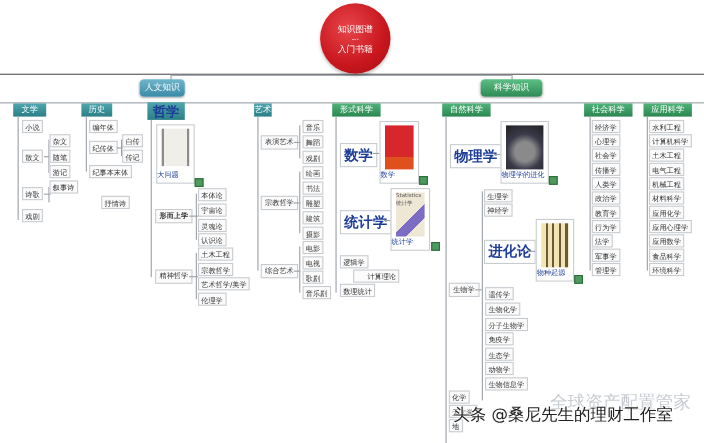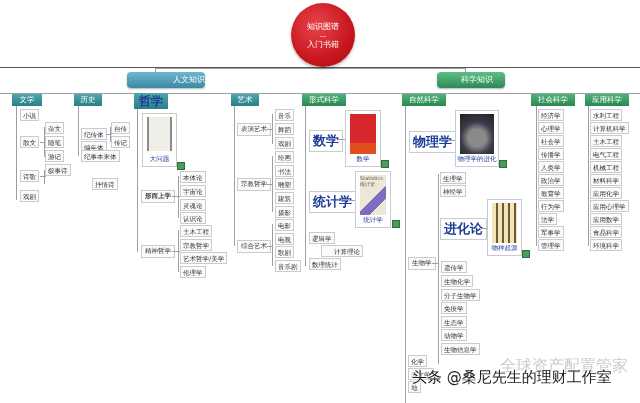--- a/index.html
+++ b/index.html
@@ -5,72 +5,72 @@
   html,body{margin:0;padding:0;}
   body{width:640px;height:403px;position:relative;overflow:hidden;background:#ffffff;font-family:"DejaVu Sans",sans-serif;}
   .line{position:absolute;background:#9aa0a6;}
   .root{position:absolute;left:291px;top:3px;width:64px;height:64px;border-radius:50%;
         background:radial-gradient(circle at 40% 35%,#e8454b 0%,#c8161d 60%,#a30f15 100%);
         color:#fff;font-size:8px;text-align:center;box-shadow:0 2px 3px rgba(0,0,0,.25);}
   .root .t1{margin-top:18px;}
   .root .t2{font-size:6px;line-height:7px;}
   .l1{position:absolute;height:16px;border-radius:4px;color:#fff;font-size:8px;line-height:16px;text-align:center;box-shadow:0 1px 2px rgba(0,0,0,.3);}
   .l1.blue{background:linear-gradient(#6fb6cc,#3a8aa6);}
-  .l1.green{background:linear-gradient(#5cbf84,#2e8a55);padding-left:12px;}
+  .l1.green{background:linear-gradient(#5cbf84,#2e8a55);}
   .l2{position:absolute;height:12px;color:#fff;font-size:7.5px;line-height:12px;text-align:center;}
   .l2.blue{background:linear-gradient(#4fa6ad,#2b7f86);}
   .l2.green{background:linear-gradient(#4fb37a,#2b8650);}
   .l2.big{background:linear-gradient(#4fa6ad,#2b7f86);color:#1d3d99;font-size:12px;font-weight:bold;height:16px;line-height:16px;}
   .leaf{position:absolute;height:12px;border:1px solid #c8ccd0;background:#fbfbfb;color:#333;font-size:6.5px;line-height:12px;padding:0 2px;white-space:nowrap;box-sizing:border-box;}
   .mid{position:absolute;height:13px;border:1px solid #c8ccd0;background:#fbfbfb;color:#333;font-size:6.5px;line-height:11px;padding:0 3px;white-space:nowrap;box-sizing:border-box;}
   .bigsub{position:absolute;border:1px solid #c8ccd0;background:#fff;color:#1d3d99;font-size:13px;font-weight:bold;padding:1px 3px;white-space:nowrap;}
   .book{position:absolute;border:1px solid #c8ccd0;background:#fff;}
   .book .cover{position:absolute;left:4px;top:3px;right:4px;}
-  .book .cap{position:absolute;left:0;right:0;bottom:2px;text-align:center;font-size:6.5px;color:#1d3d99;}
+  .book .cap{position:absolute;left:0;right:0;bottom:2px;text-align:left;font-size:6.5px;color:#1d3d99;}
   .note{position:absolute;width:6px;height:6px;background:#4c9a5c;border:1px solid #2f6d3b;}
   .watermark{position:absolute;left:412px;top:368px;color:#222;font-size:15px;letter-spacing:0px;white-space:nowrap;text-shadow:0 0 2px #fff,0 0 3px #fff;}
   .watermark2{position:absolute;left:500px;top:356px;color:#c8ccd2;font-size:16px;white-space:nowrap;}
 </style>
 </head>
 <body>
 
 <div class="line" style="left:0;top:67px;width:640px;height:1px;background:#555;"></div>
 <div class="line" style="left:155px;top:69px;width:1px;height:6px;"></div>
 <div class="line" style="left:155px;top:68px;width:310px;height:1px;"></div>
 <div class="line" style="left:465px;top:68px;width:1px;height:6px;"></div>
 <div class="line" style="left:0;top:93px;width:640px;height:1px;"></div>
 
 <div class="root">
   <div class="t1">知识图谱</div>
   <div class="t2">---</div>
   <div>入门书籍</div>
 </div>
 
-<div class="l1 blue" style="left:127px;top:72px;width:78px;text-align:right;">人文知识</div>
+<div class="l1 blue" style="left:127px;top:72px;width:41px;">人文知识</div>
 <div class="l1 green" style="left:437px;top:72px;width:56px;">科学知识</div>
 
 <div class="l2 blue" style="left:12px;top:94px;width:30px;">文学</div>
 <div class="line" style="left:16px;top:106px;width:1px;height:94px;"></div>
 <div class="leaf" style="left:20px;top:109px;">小说</div>
 <div class="leaf" style="left:20px;top:136px;">散文</div>
 <div class="line" style="left:40px;top:142px;width:6px;height:1px;"></div>
 <div class="line" style="left:44px;top:127px;width:1px;height:30px;"></div>
 <div class="leaf" style="left:45px;top:122px;">杂文</div>
 <div class="leaf" style="left:45px;top:136px;">随笔</div>
 <div class="leaf" style="left:45px;top:150px;">游记</div>
 <div class="leaf" style="left:20px;top:170px;">诗歌</div>
 <div class="line" style="left:40px;top:176px;width:6px;height:1px;"></div>
 <div class="line" style="left:44px;top:170px;width:1px;height:14px;"></div>
 <div class="leaf" style="left:45px;top:164px;">叙事诗</div>
 <div class="leaf" style="left:45px;top:178px;margin-left:47px;">抒情诗</div>
 <div class="leaf" style="left:20px;top:190px;">戏剧</div>
 
 <div class="l2 blue" style="left:74px;top:94px;width:28px;">历史</div>
 <div class="line" style="left:78px;top:106px;width:1px;height:50px;"></div>
-<div class="leaf" style="left:81px;top:109px;margin-top:32px;">编年体</div>
+<div class="leaf" style="left:81px;top:109px;">编年体</div>
 <div class="leaf" style="left:81px;top:128px;">纪传体</div>
 <div class="line" style="left:106px;top:134px;width:6px;height:1px;"></div>
 <div class="line" style="left:110px;top:127px;width:1px;height:15px;"></div>
 <div class="leaf" style="left:111px;top:122px;">自传</div>
 <div class="leaf" style="left:111px;top:136px;">传记</div>
 <div class="leaf" style="left:81px;top:150px;">纪事本末体</div>
 
 <div class="l2 big" style="left:134px;top:93px;width:34px;">哲学</div>
 <div class="line" style="left:137px;top:109px;width:1px;height:143px;"></div>
 <div class="book" style="left:142px;top:113px;width:33px;height:52px;">
@@ -86,21 +86,21 @@
 <div class="leaf" style="left:180px;top:199px;">灵魂论</div>
 <div class="leaf" style="left:180px;top:212px;">认识论</div>
 <div class="mid" style="left:141px;top:245px;">精神哲学</div>
 <div class="line" style="left:172px;top:251px;width:8px;height:1px;"></div>
 <div class="line" style="left:178px;top:230px;width:1px;height:42px;"></div>
 <div class="leaf" style="left:180px;top:225px;">土木工程</div>
 <div class="leaf" style="left:180px;top:239px;">宗教哲学</div>
 <div class="leaf" style="left:180px;top:252px;">艺术哲学/美学</div>
 <div class="leaf" style="left:180px;top:266px;">伦理学</div>
 
-<div class="l2 blue" style="left:231px;top:94px;width:28px;">艺术</div>
+<div class="l2 blue" style="left:231px;top:94px;width:16px;">艺术</div>
 <div class="line" style="left:234px;top:106px;width:1px;height:140px;"></div>
 <div class="mid" style="left:237px;top:123px;">表演艺术</div>
 <div class="line" style="left:267px;top:129px;width:6px;height:1px;"></div>
 <div class="line" style="left:272px;top:114px;width:1px;height:30px;"></div>
 <div class="leaf" style="left:275px;top:109px;">音乐</div>
 <div class="leaf" style="left:275px;top:123px;">舞蹈</div>
 <div class="leaf" style="left:275px;top:137px;">戏剧</div>
 <div class="mid" style="left:237px;top:178px;">宗教哲学</div>
 <div class="line" style="left:267px;top:184px;width:6px;height:1px;"></div>
 <div class="line" style="left:272px;top:156px;width:1px;height:56px;"></div>

